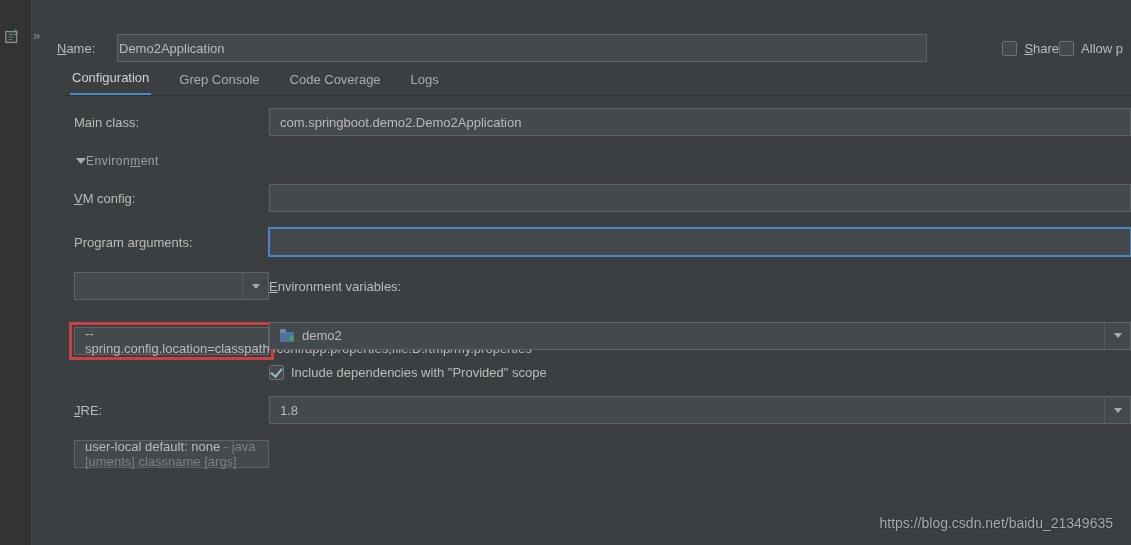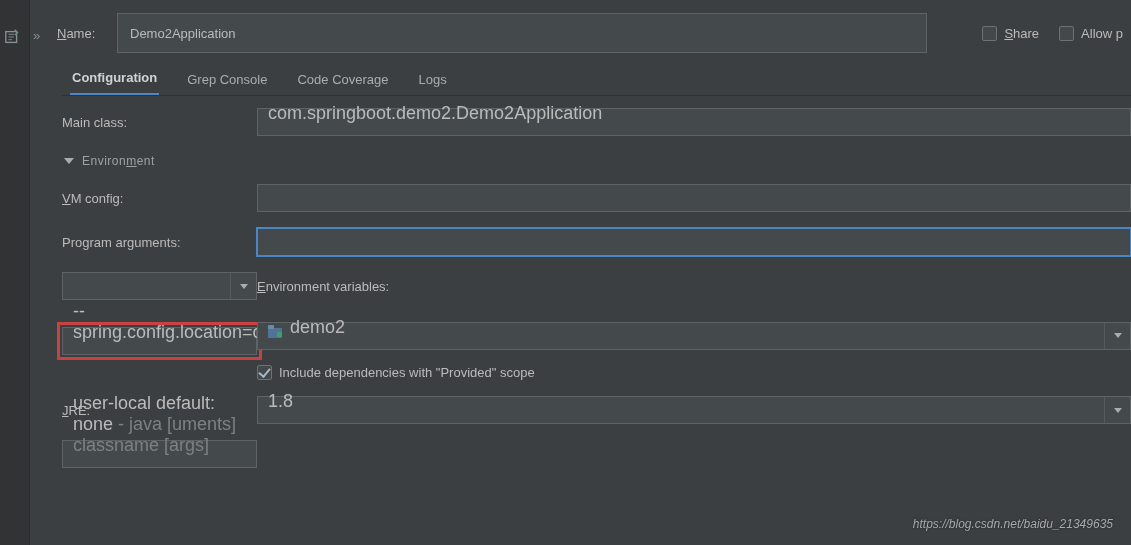--- a/index.html
+++ b/index.html
@@ -28,42 +28,42 @@
   .gutter-chevrons {
     position: absolute;
     left: 33px; top: 28px;
     color: #8a8f94;
     font-size: 13px;
   }
 
   
   .name-row {
     position: absolute;
-    left: 57px; top: 17px; right: 8px;
+    left: 57px; top: 32px; right: 8px;
     height: 32px;
     display: flex;
     align-items: center;
     gap: 10px;
   }
   .name-label { width: 50px; }
   .u { text-decoration: underline; }
   .name-input {
     flex: 0 0 810px;
-    height: 40px;
+    height: 28px;
     background: #44494c;
     border: 1px solid #5e6366;
     color: #bbbbbb;
-    padding: 0 12px;
+    padding: 0 1px;
     font-family: inherit;
     font-size: 13px;
   }
   .right-checks {
     margin-left: auto;
     display: flex;
-    gap: 20px;
+    gap: 0;
     align-items: flex-end;
   }
   .check {
     display: inline-flex;
     align-items: center;
     gap: 7px;
     color: #bbbbbb;
     white-space: nowrap;
   }
   .checkbox-box {
@@ -98,47 +98,46 @@
     padding-left: 8px;
   }
   .tab {
     padding: 6px 2px 8px 2px;
     color: #a8adb0;
     cursor: pointer;
   }
   .tab.active {
     color: #cfd3d6;
     border-bottom: 2px solid #4a88c7;
-    font-weight: bold;
   }
 
   
   .form {
     position: absolute;
-    left: 62px; top: 108px; right: 0;
+    left: 74px; top: 108px; right: 0;
     display: grid;
     grid-template-columns: 195px 1fr;
     row-gap: 16px;
     align-items: center;
   }
   .form .label { color: #bbbbbb; }
   .form .field {
     margin-right: 0;
   }
   .text-input, .combo {
     width: 100%;
     height: 28px;
     background: #44494c;
     border: 1px solid #5e6366;
     color: #bbbbbb;
-    padding: 11px 10px;
+    padding: 0 10px;
     font-family: inherit;
-    font-size: 18px;
-    display: flex;
-    align-items: flex-end;
+    font-size: 13px;
+    display: flex;
+    align-items: center;
     position: relative;
   }
   .text-input.focused {
     border: 1px solid #4a86c5;
     box-shadow: 0 0 0 1px #4a86c5;
   }
   .text-input.highlight {
     outline: 3px solid #c94141;
     outline-offset: 2px;
     margin-top: 11px;
@@ -157,21 +156,20 @@
     border-left: 4px solid transparent;
     border-right: 4px solid transparent;
     border-top: 5px solid #a8adb0;
   }
 
   
   .env-header {
     grid-column: 1 / span 2;
     display: flex;
     align-items: center;
-    gap: 8px;
     color: #9da1a4;
     font-size: 12px;
     padding: 2px 0 0 2px;
     letter-spacing: 0.5px;
   }
   .disclosure {
     width: 0; height: 0;
     border-left: 5px solid transparent;
     border-right: 5px solid transparent;
     border-top: 6px solid #a8adb0;
@@ -218,23 +216,22 @@
     color: #bbbbbb;
   }
   .shorten-value .dim {
     color: #7d8184;
   }
 
   .watermark {
     position: absolute;
     right: 18px; bottom: 14px;
     color: #a6abae;
-    font-size: 12px;
+    font-size: 14px;
     text-shadow: 0 0 2px #222;
-    font-style: italic;
   }
 </style>
 </head>
 <body>
 
 <div class="left-gutter">
   <span class="gutter-icon">
     <svg viewBox="0 0 20 20" width="18" height="18">
         <rect x="2" y="4" width="12" height="12" fill="none" stroke="#8a8f94" stroke-width="1.5"></rect>
         <path d="M5 7h6M5 10h6M5 13h4" stroke="#8a8f94" stroke-width="1"></path>

